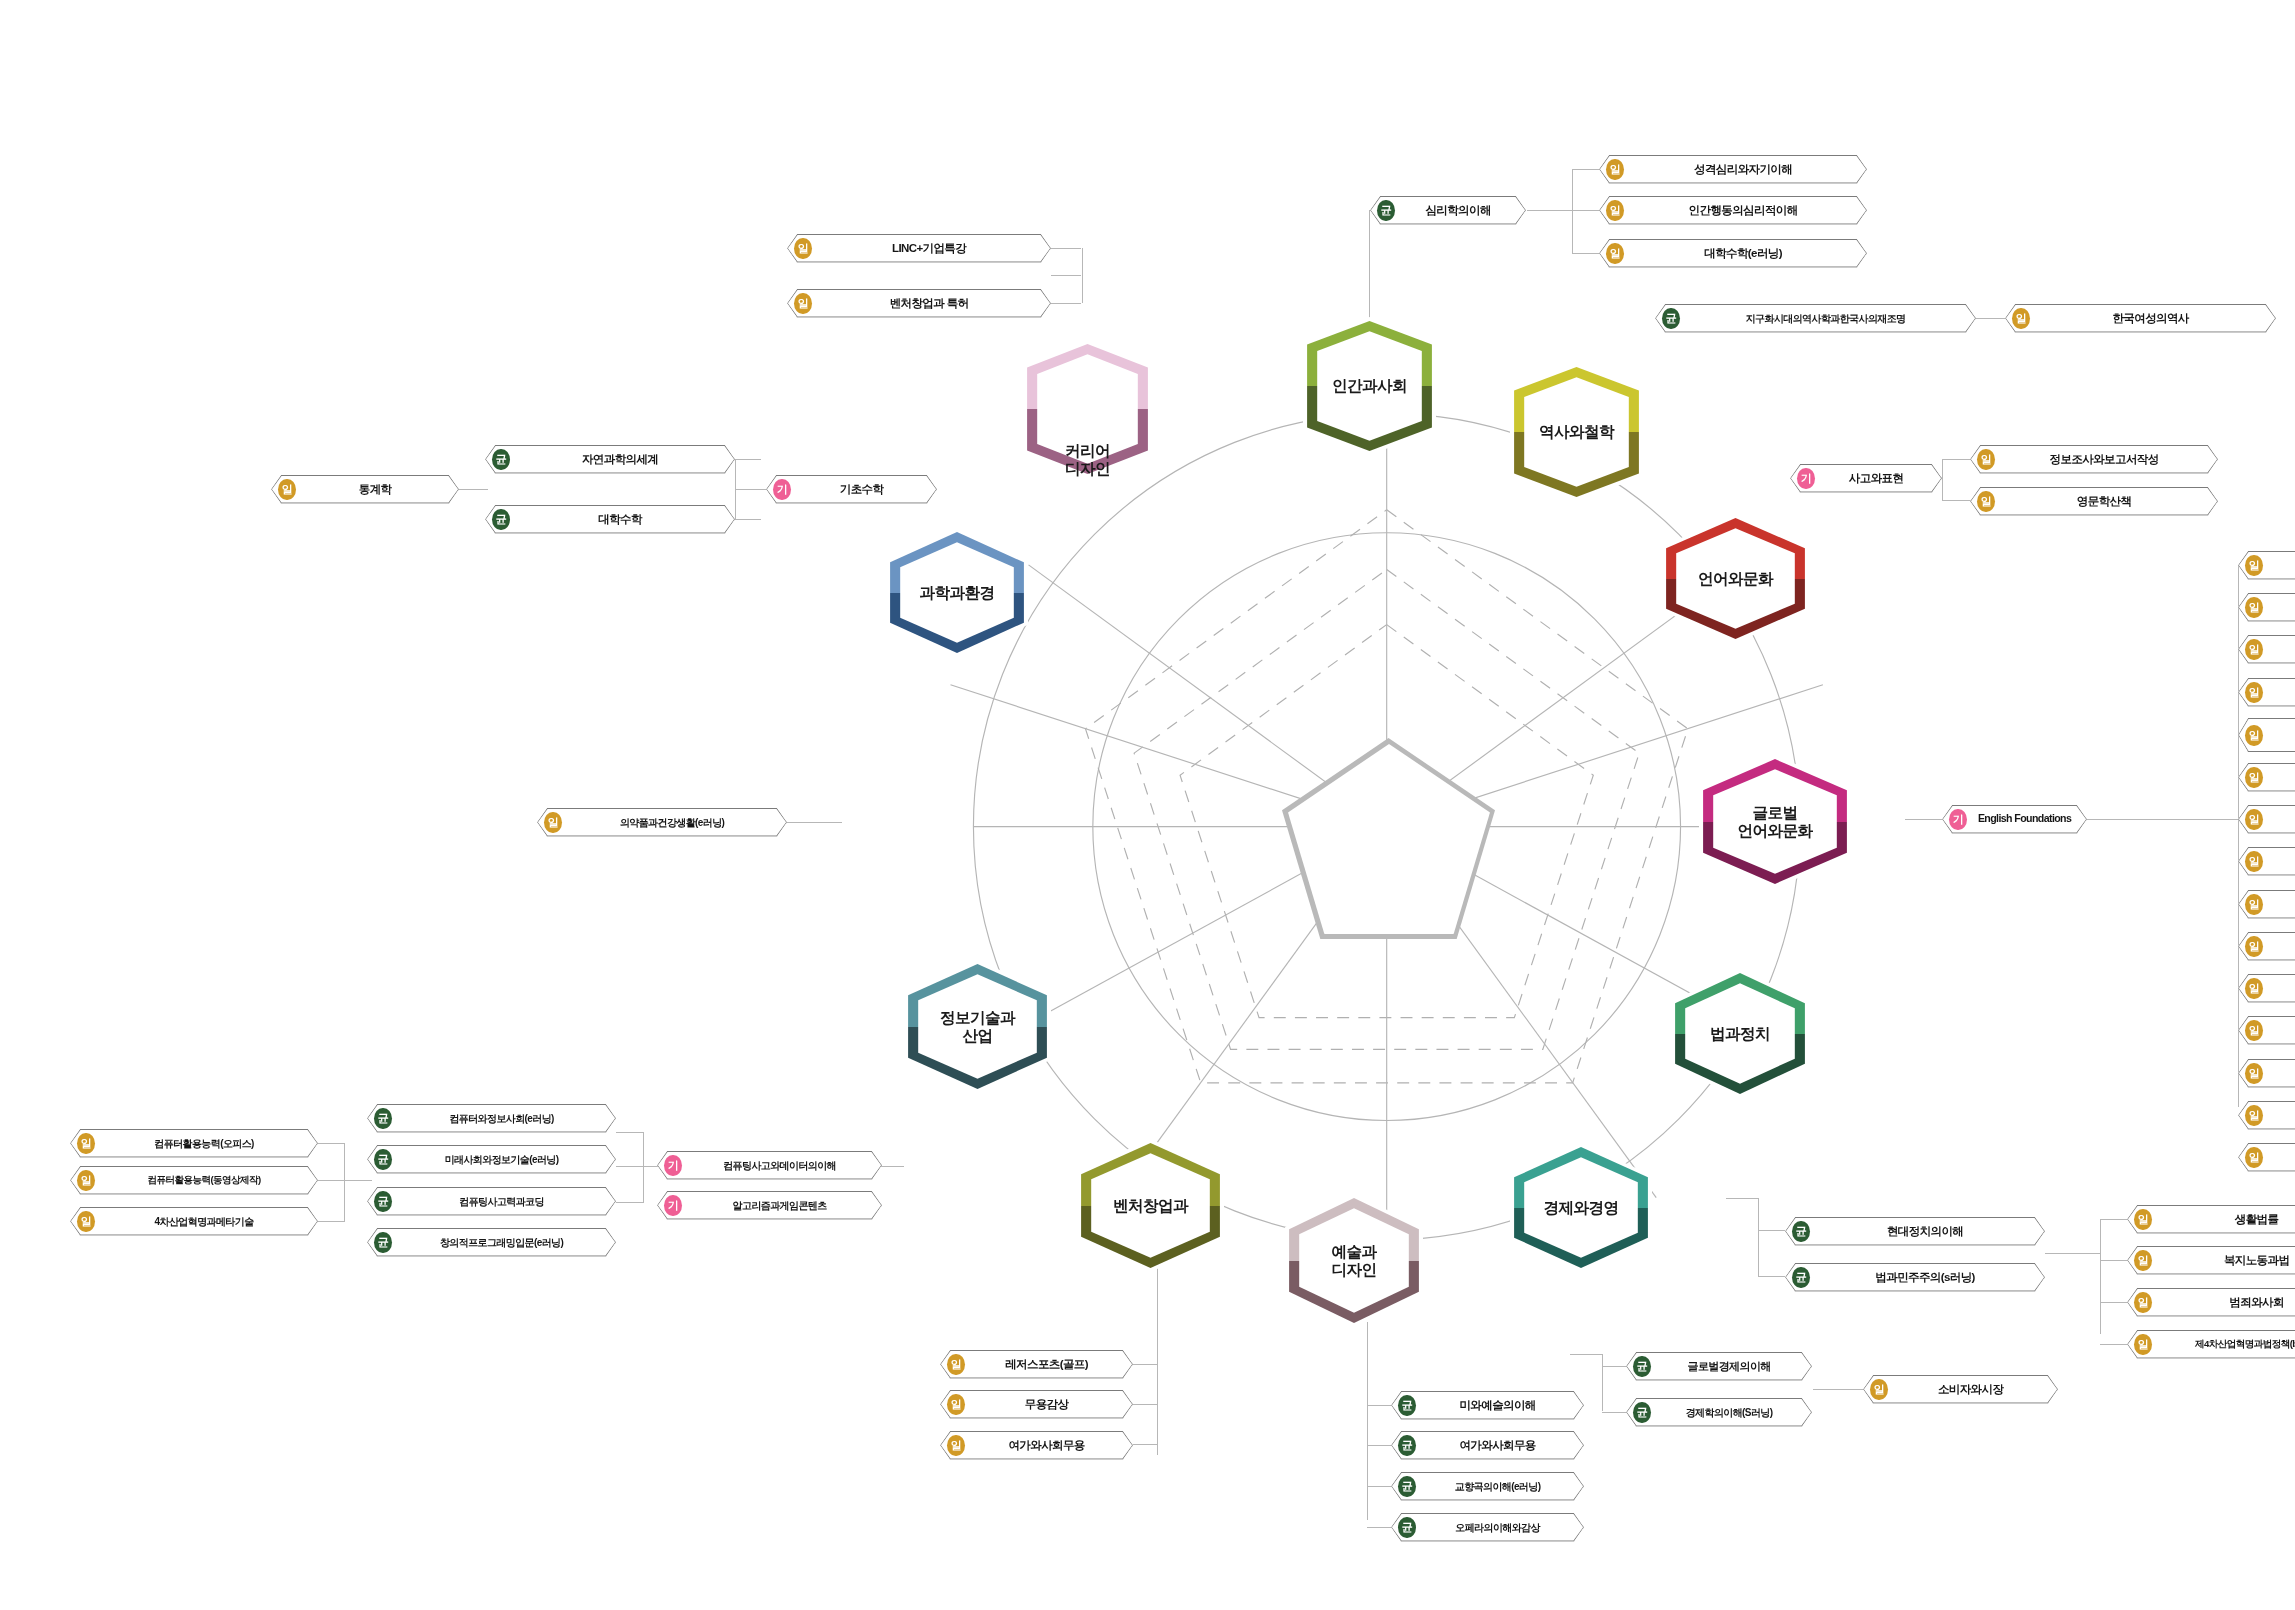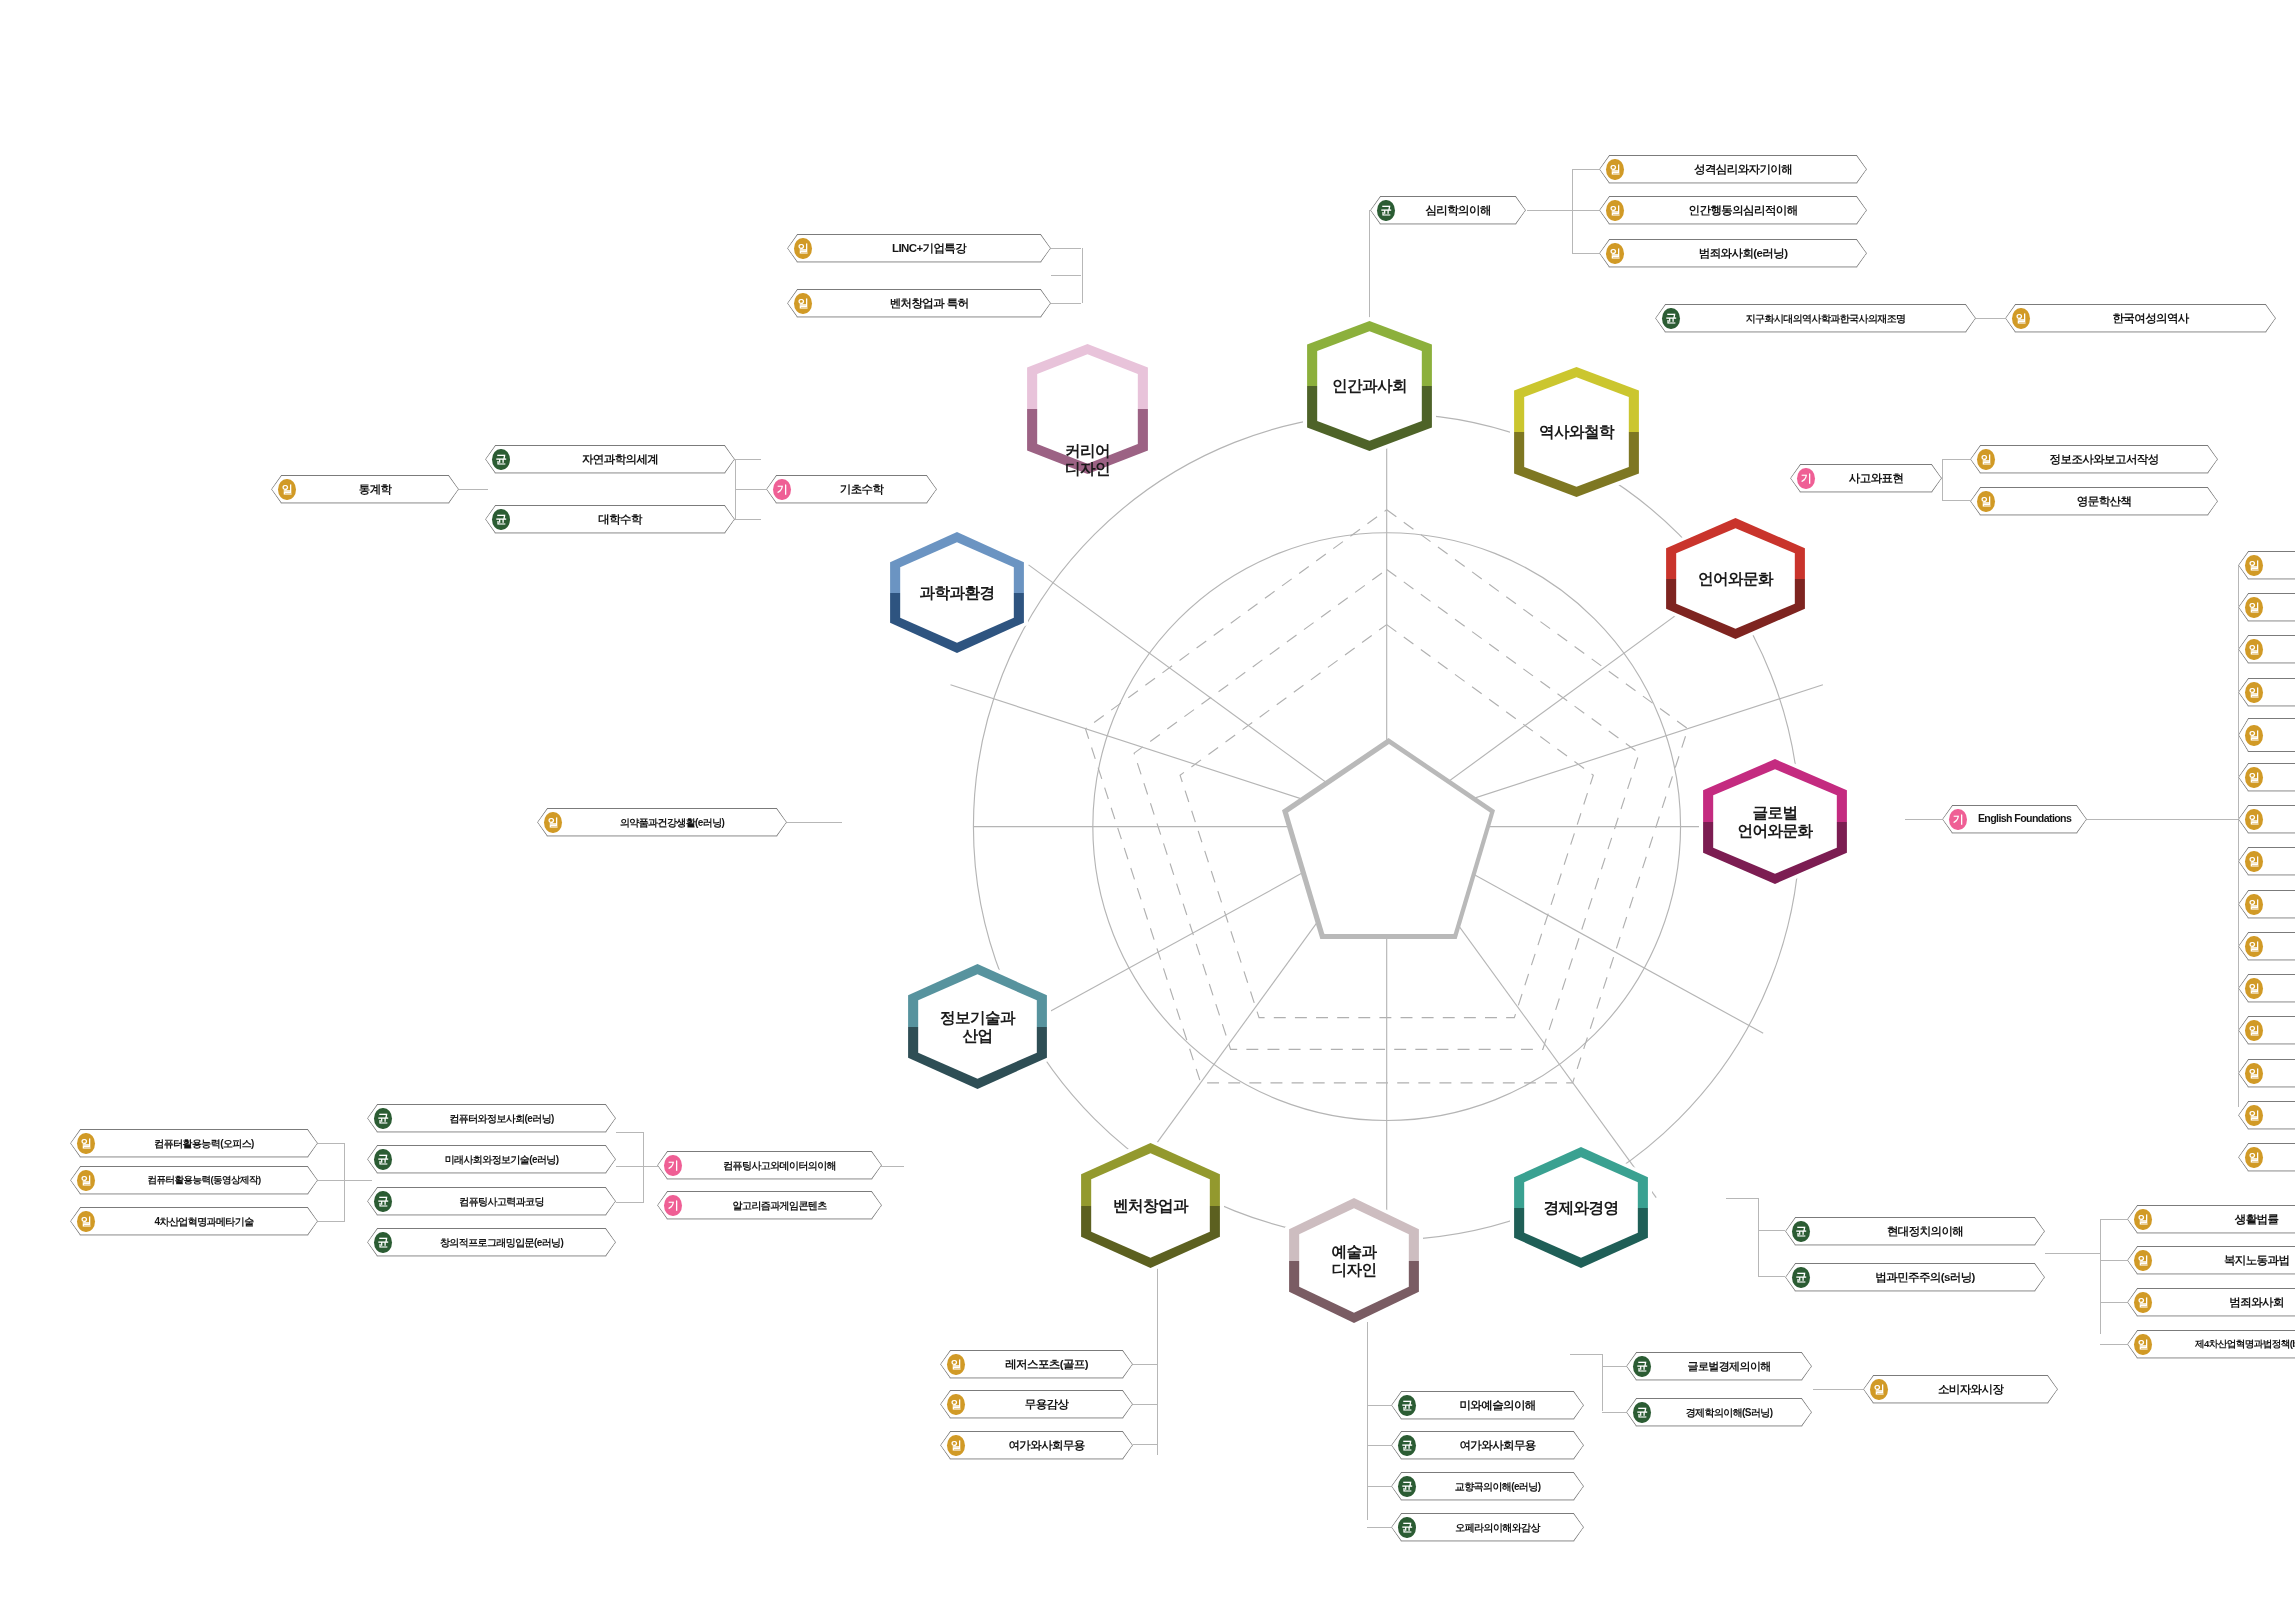--- a/index.html
+++ b/index.html
@@ -240,20 +240,29 @@
   <div class="hex" style="left:1699px;top:755px;width:152px;height:133px;">
     <div class="hx-outer"></div>
     <div class="hx-band">
         <div class="top" style="background:#c42b80"></div>
         <div class="bot" style="background:#7c1d52"></div>
       </div>
     <div class="hx-inner"></div>
     <div class="hx-label">글로벌<br>언어와문화</div>
   </div>
 
+  <div class="hex" style="left:1671px;top:969px;width:138px;height:129px;">
+    <div class="hx-outer"></div>
+    <div class="hx-band">
+        <div class="top" style="background:#3fa06a"></div>
+        <div class="bot" style="background:#23503a"></div>
+      </div>
+    <div class="hx-inner"></div>
+    <div class="hx-label">법과정치</div>
+  </div>
 
   <div class="hex" style="left:1510px;top:1143px;width:142px;height:129px;">
     <div class="hx-outer"></div>
     <div class="hx-band">
         <div class="top" style="background:#3aa191"></div>
         <div class="bot" style="background:#1f5f57"></div>
       </div>
     <div class="hx-inner"></div>
     <div class="hx-label">경제와경영</div>
   </div>
@@ -324,21 +333,21 @@
   <div class="chip" style="left:1599px;top:196px;width:268px;">
     <div class="chip-body"></div>
       <div class="chip-fill"></div>
     <div class="badge il">일</div>
     <div class="chip-text">인간행동의심리적이해</div>
   </div>
   <div class="chip" style="left:1599px;top:239px;width:268px;">
     <div class="chip-body"></div>
       <div class="chip-fill"></div>
     <div class="badge il">일</div>
-    <div class="chip-text">범죄와사회(e러닝)</div>
+    <div class="chip-text">대학수학(e러닝)</div>
   </div>
 
   <div class="chip small" style="left:1655px;top:304px;width:321px;">
     <div class="chip-body"></div>
       <div class="chip-fill"></div>
     <div class="badge gyun">균</div>
     <div class="chip-text">지구화시대의역사학과한국사의재조명</div>
   </div>
   <div class="chip" style="left:2005px;top:304px;width:271px;">
     <div class="chip-body"></div>

